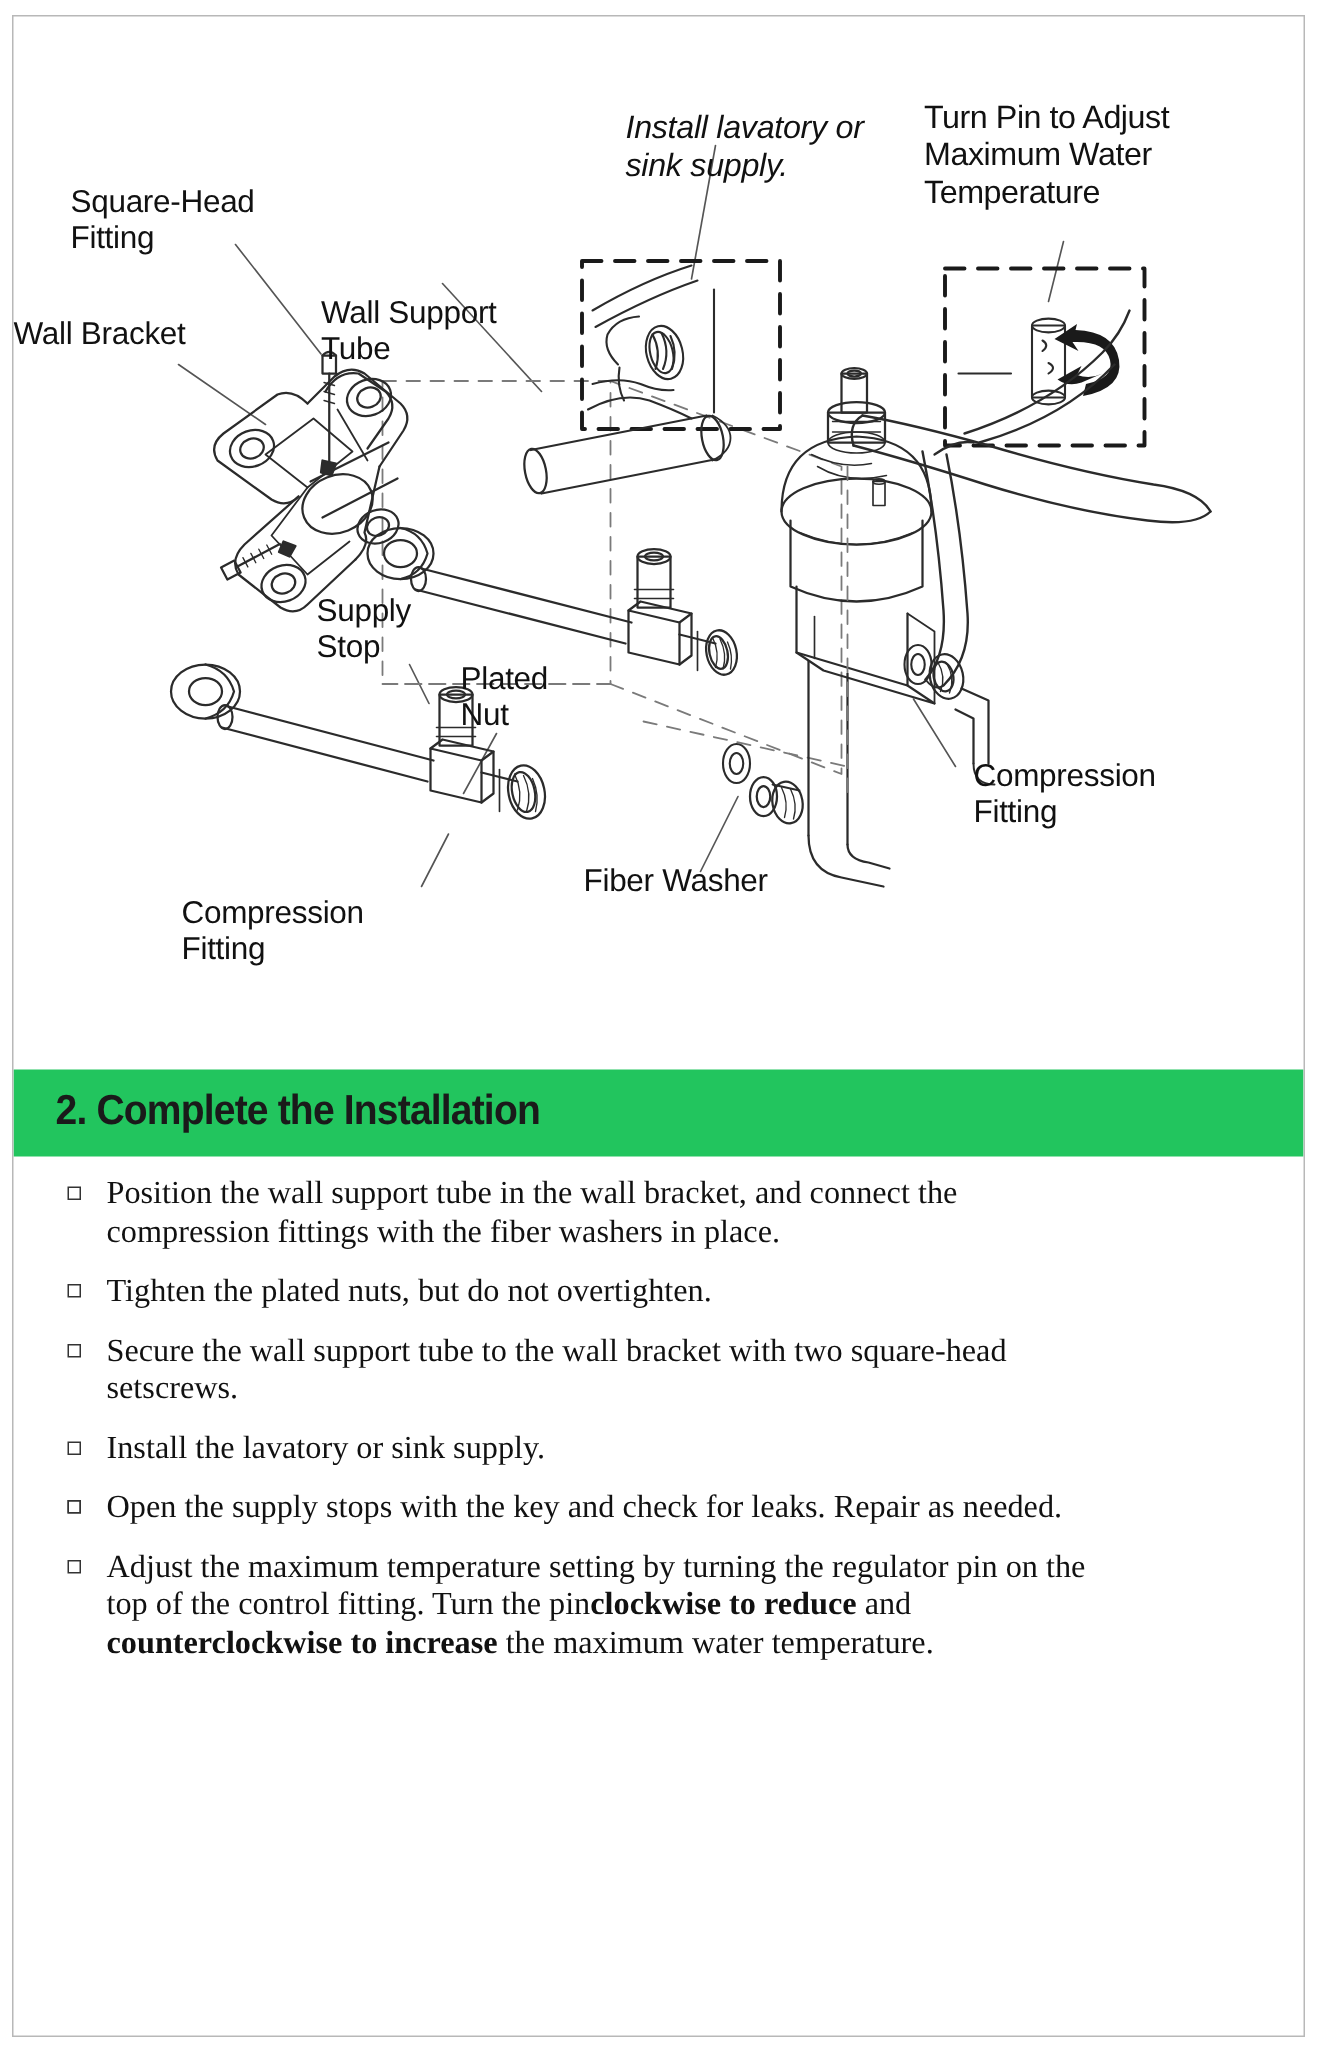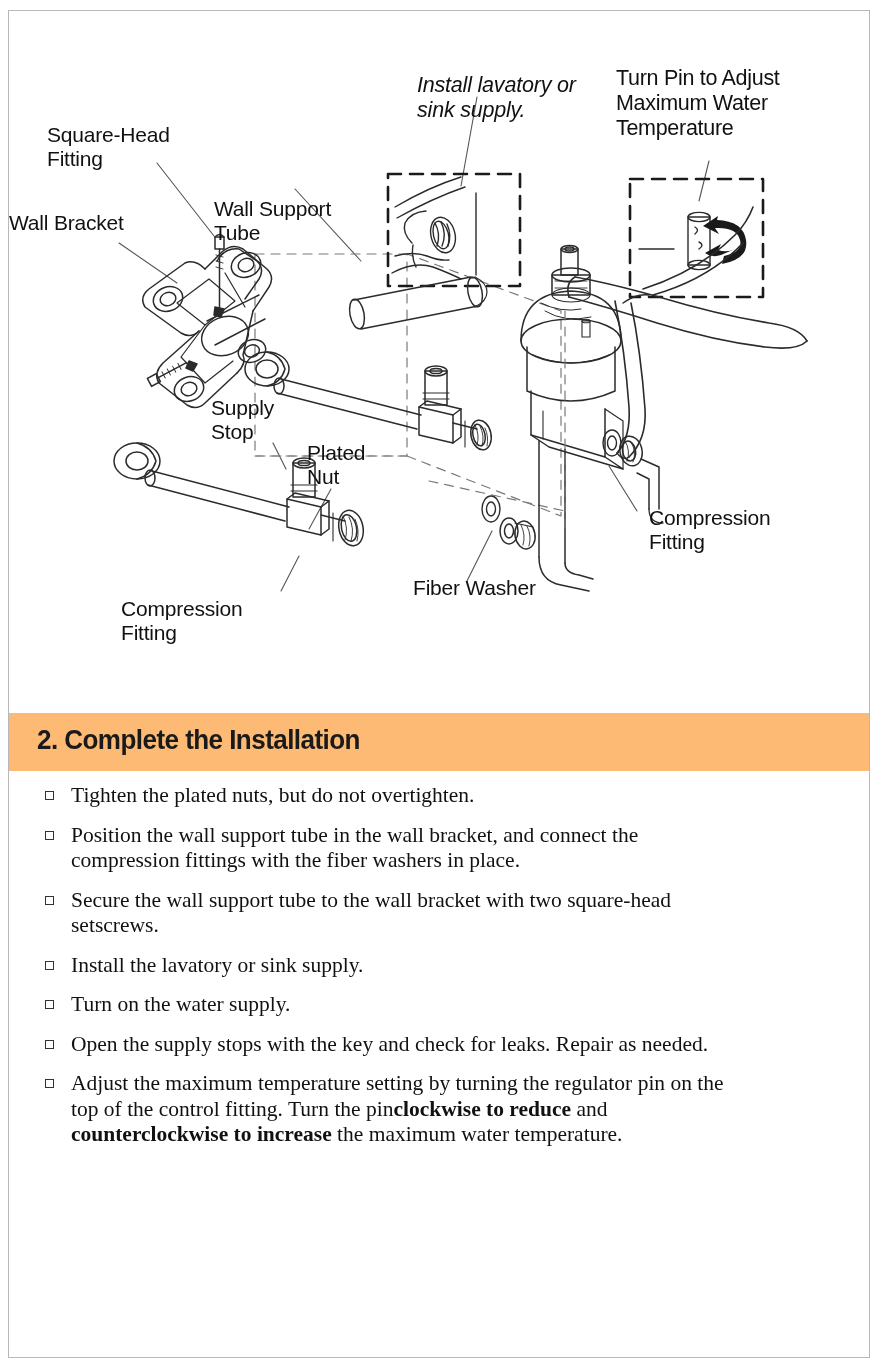--- a/index.html
+++ b/index.html
@@ -24,21 +24,21 @@
     font-size:21px; line-height:24px;
     color:#111; white-space:pre-line;
     letter-spacing:-0.2px;
   }
   .lbl.italic{font-style:italic;font-size:21.5px;line-height:25px;margin-left:36px;}
   .lbl.bold{font-weight:normal;font-size:21.5px;line-height:25px;letter-spacing:-0.3px;}
 
   
   .headband{
     position:absolute;left:0;top:702px;width:860px;height:58px;
-    background:#fdba74;
+    background:#22c55e;
   }
   .headband .htext{
     position:absolute;left:28px;top:11px;
     font-family:"Liberation Sans",sans-serif;
     font-weight:bold;
     font-size:28px;
     letter-spacing:-0.6px;
     color:#1a1a1a;
     transform:scaleX(.93);
     transform-origin:left center;
@@ -326,56 +326,55 @@
 Fitting</div>
     <div class="lbl" style="left:0px;   top:200px;">Wall Bracket</div>
     <div class="lbl" style="left:205px; top:140px;margin-top:46px;">Wall Support
 Tube</div>
     <div class="lbl" style="left:202px; top:385px;">Supply
 Stop</div>
     <div class="lbl" style="left:298px; top:430px;">Plated
 Nut</div>
     <div class="lbl" style="left:112px; top:586px;">Compression
 Fitting</div>
-    <div class="lbl" style="left:404px; top:565px;text-align:center;">Fiber Washer</div>
+    <div class="lbl" style="left:380px; top:565px;text-align:center;">Fiber Washer</div>
     <div class="lbl" style="left:640px; top:495px;">Compression
 Fitting</div>
 
     <div class="lbl italic" style="left:372px; top:62px;">Install lavatory or
 sink supply.</div>
     <div class="lbl bold" style="left:607px; top:55px;">Turn Pin to Adjust
 Maximum Water
 Temperature</div>
 
   </div>
 
   <div class="headband">
     <div class="htext">2. Complete the Installation</div>
   </div>
 
   <div class="steps" id="steps">
       <div class="step">
         <span class="box"></span>
+        <span class="txt">Position the wall support tube in the wall bracket, and connect the compression fittings with the fiber washers in place.</span>
+      </div>
+      <div class="step">
+        <span class="box"></span>
         <span class="txt">Tighten the plated nuts, but do not overtighten.</span>
       </div>
       <div class="step">
         <span class="box"></span>
-        <span class="txt">Position the wall support tube in the wall bracket, and connect the compression fittings with the fiber washers in place.</span>
-      </div>
-      <div class="step">
-        <span class="box"></span>
         <span class="txt">Secure the wall support tube to the wall bracket with two square-head setscrews.</span>
       </div>
       <div class="step">
         <span class="box"></span>
         <span class="txt">Install the lavatory or sink supply.</span>
       </div>
       <div class="step">
         <span class="box"></span>
-        <span class="txt">Turn on the water supply.</span>
       </div>
       <div class="step">
         <span class="box"></span>
         <span class="txt">Open the supply stops with the key and check for leaks. Repair as needed.</span>
       </div>
       <div class="step">
         <span class="box"></span>
         <span class="txt"><span>Adjust the maximum temperature setting by turning the regulator pin on the top of the control fitting. Turn the pin</span><b>clockwise to reduce</b><span> and </span><b>counterclockwise to increase</b><span> the maximum water temperature.</span></span>
       </div>
     </div>

